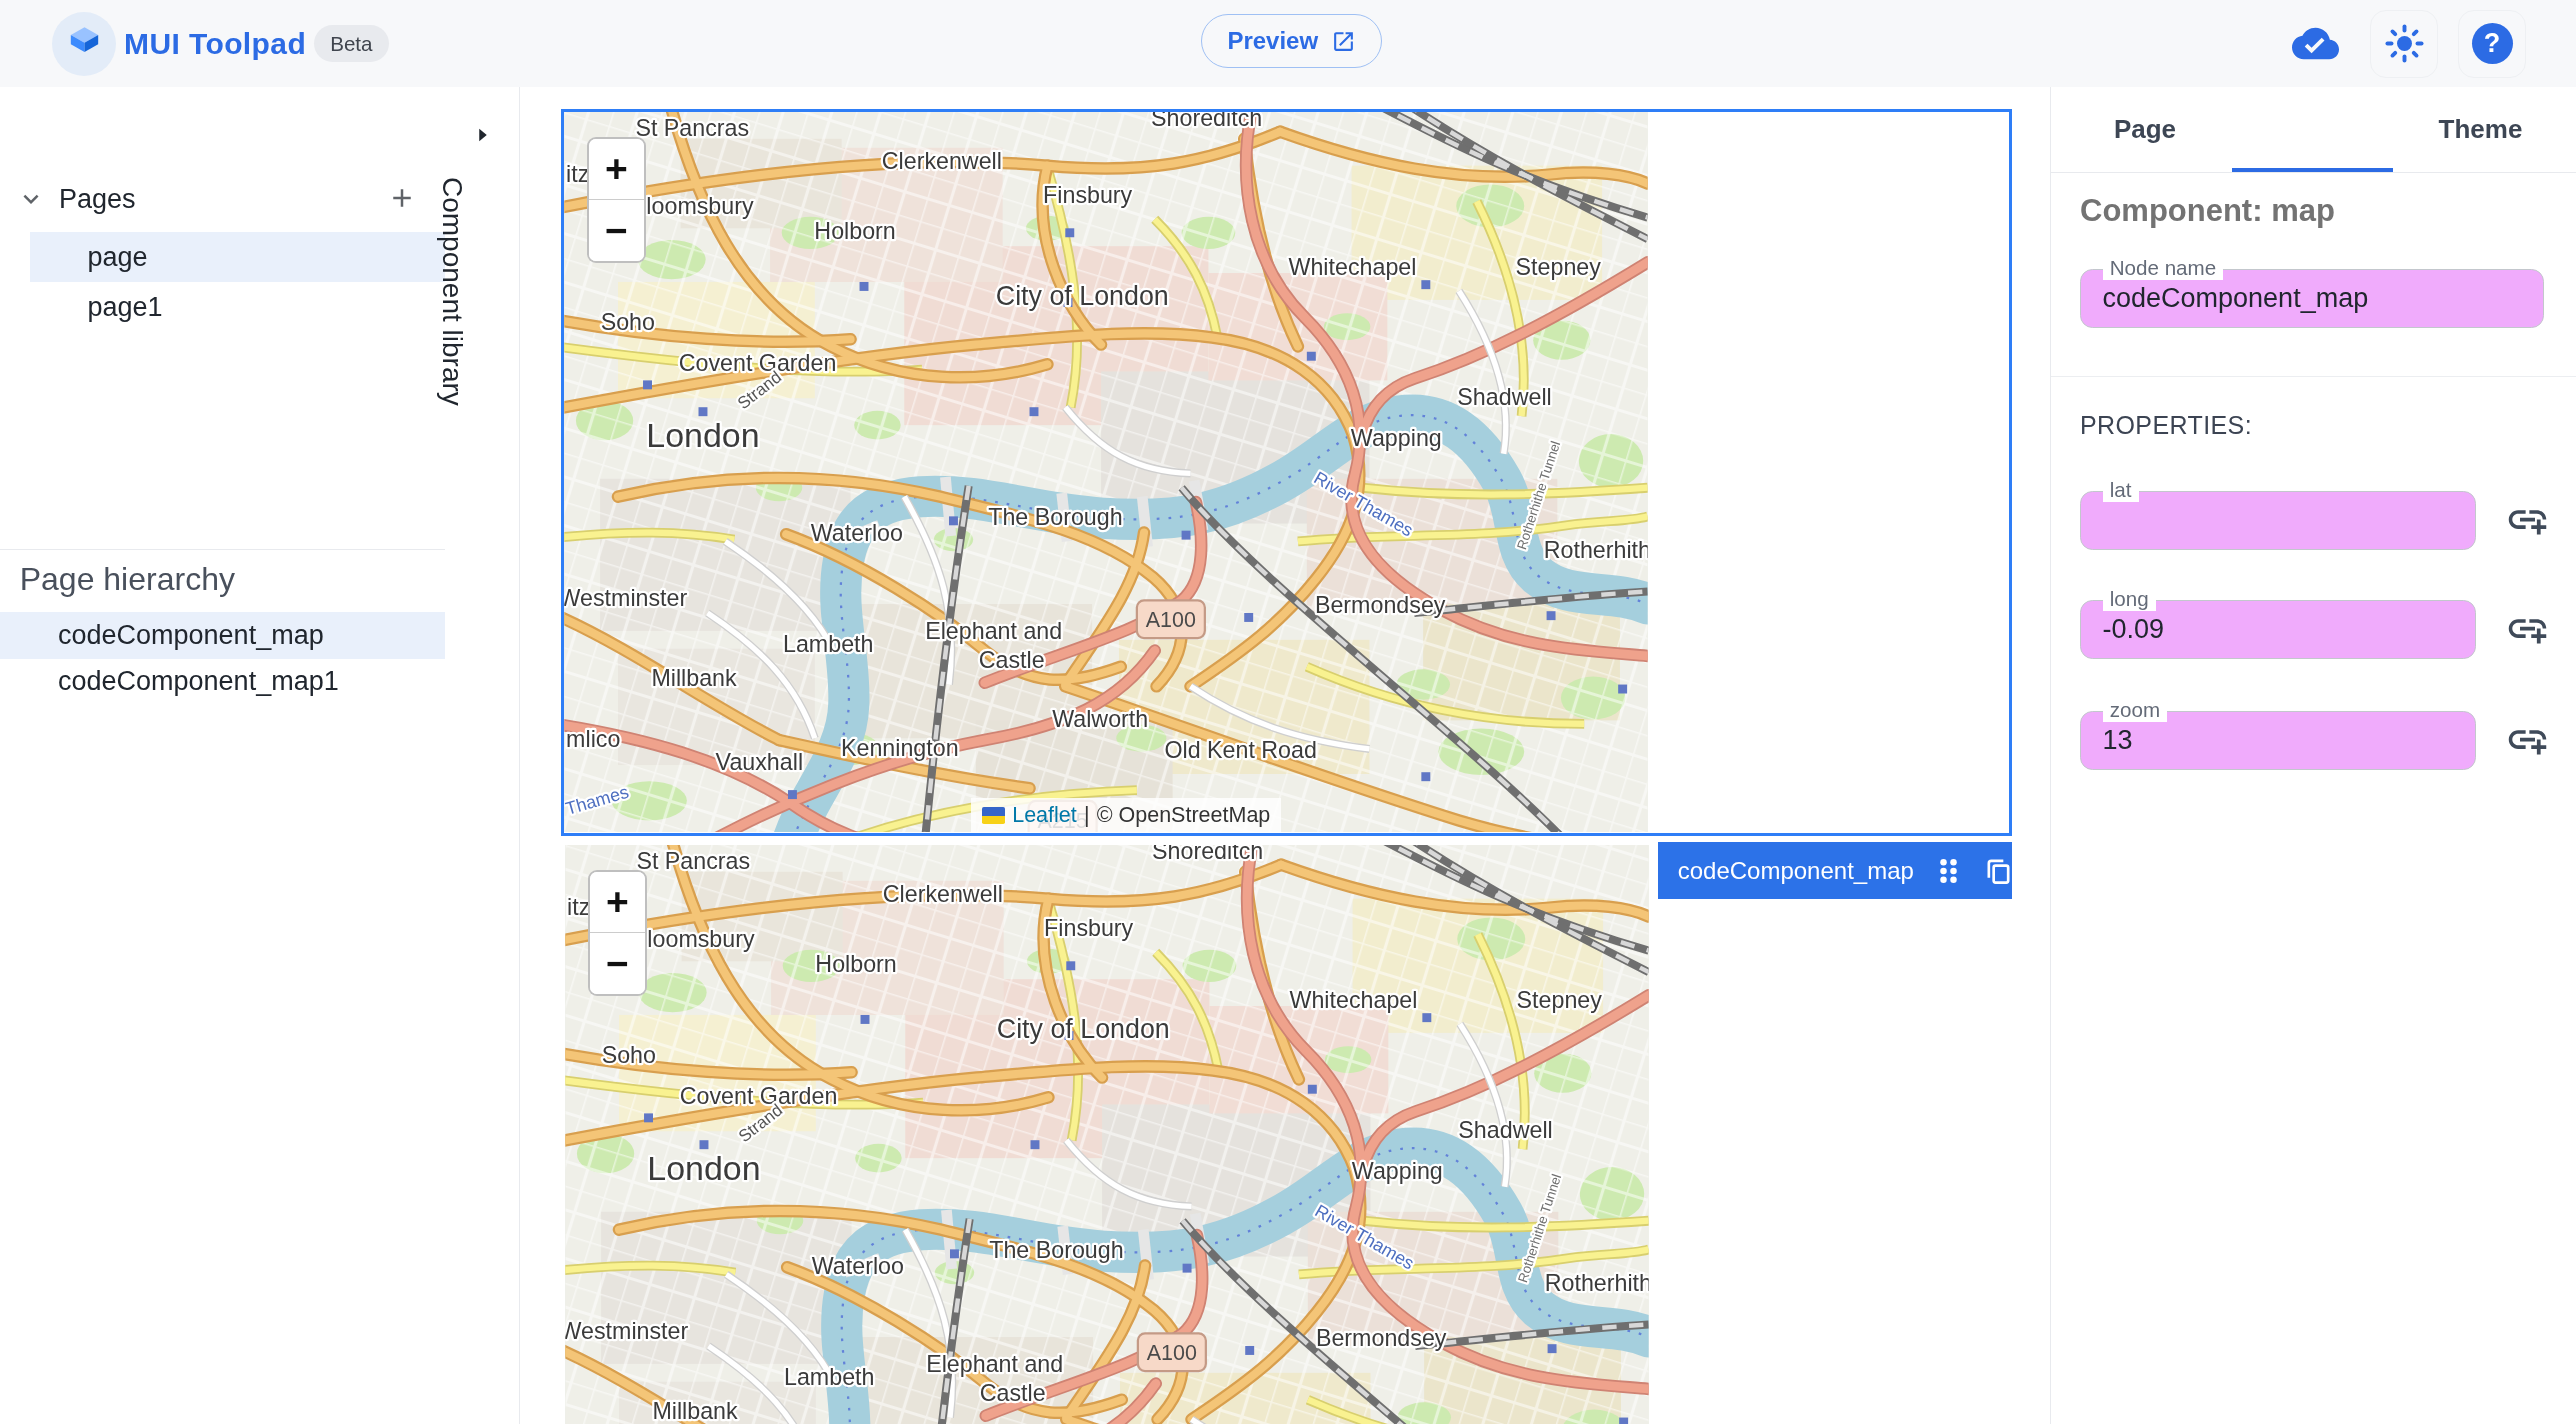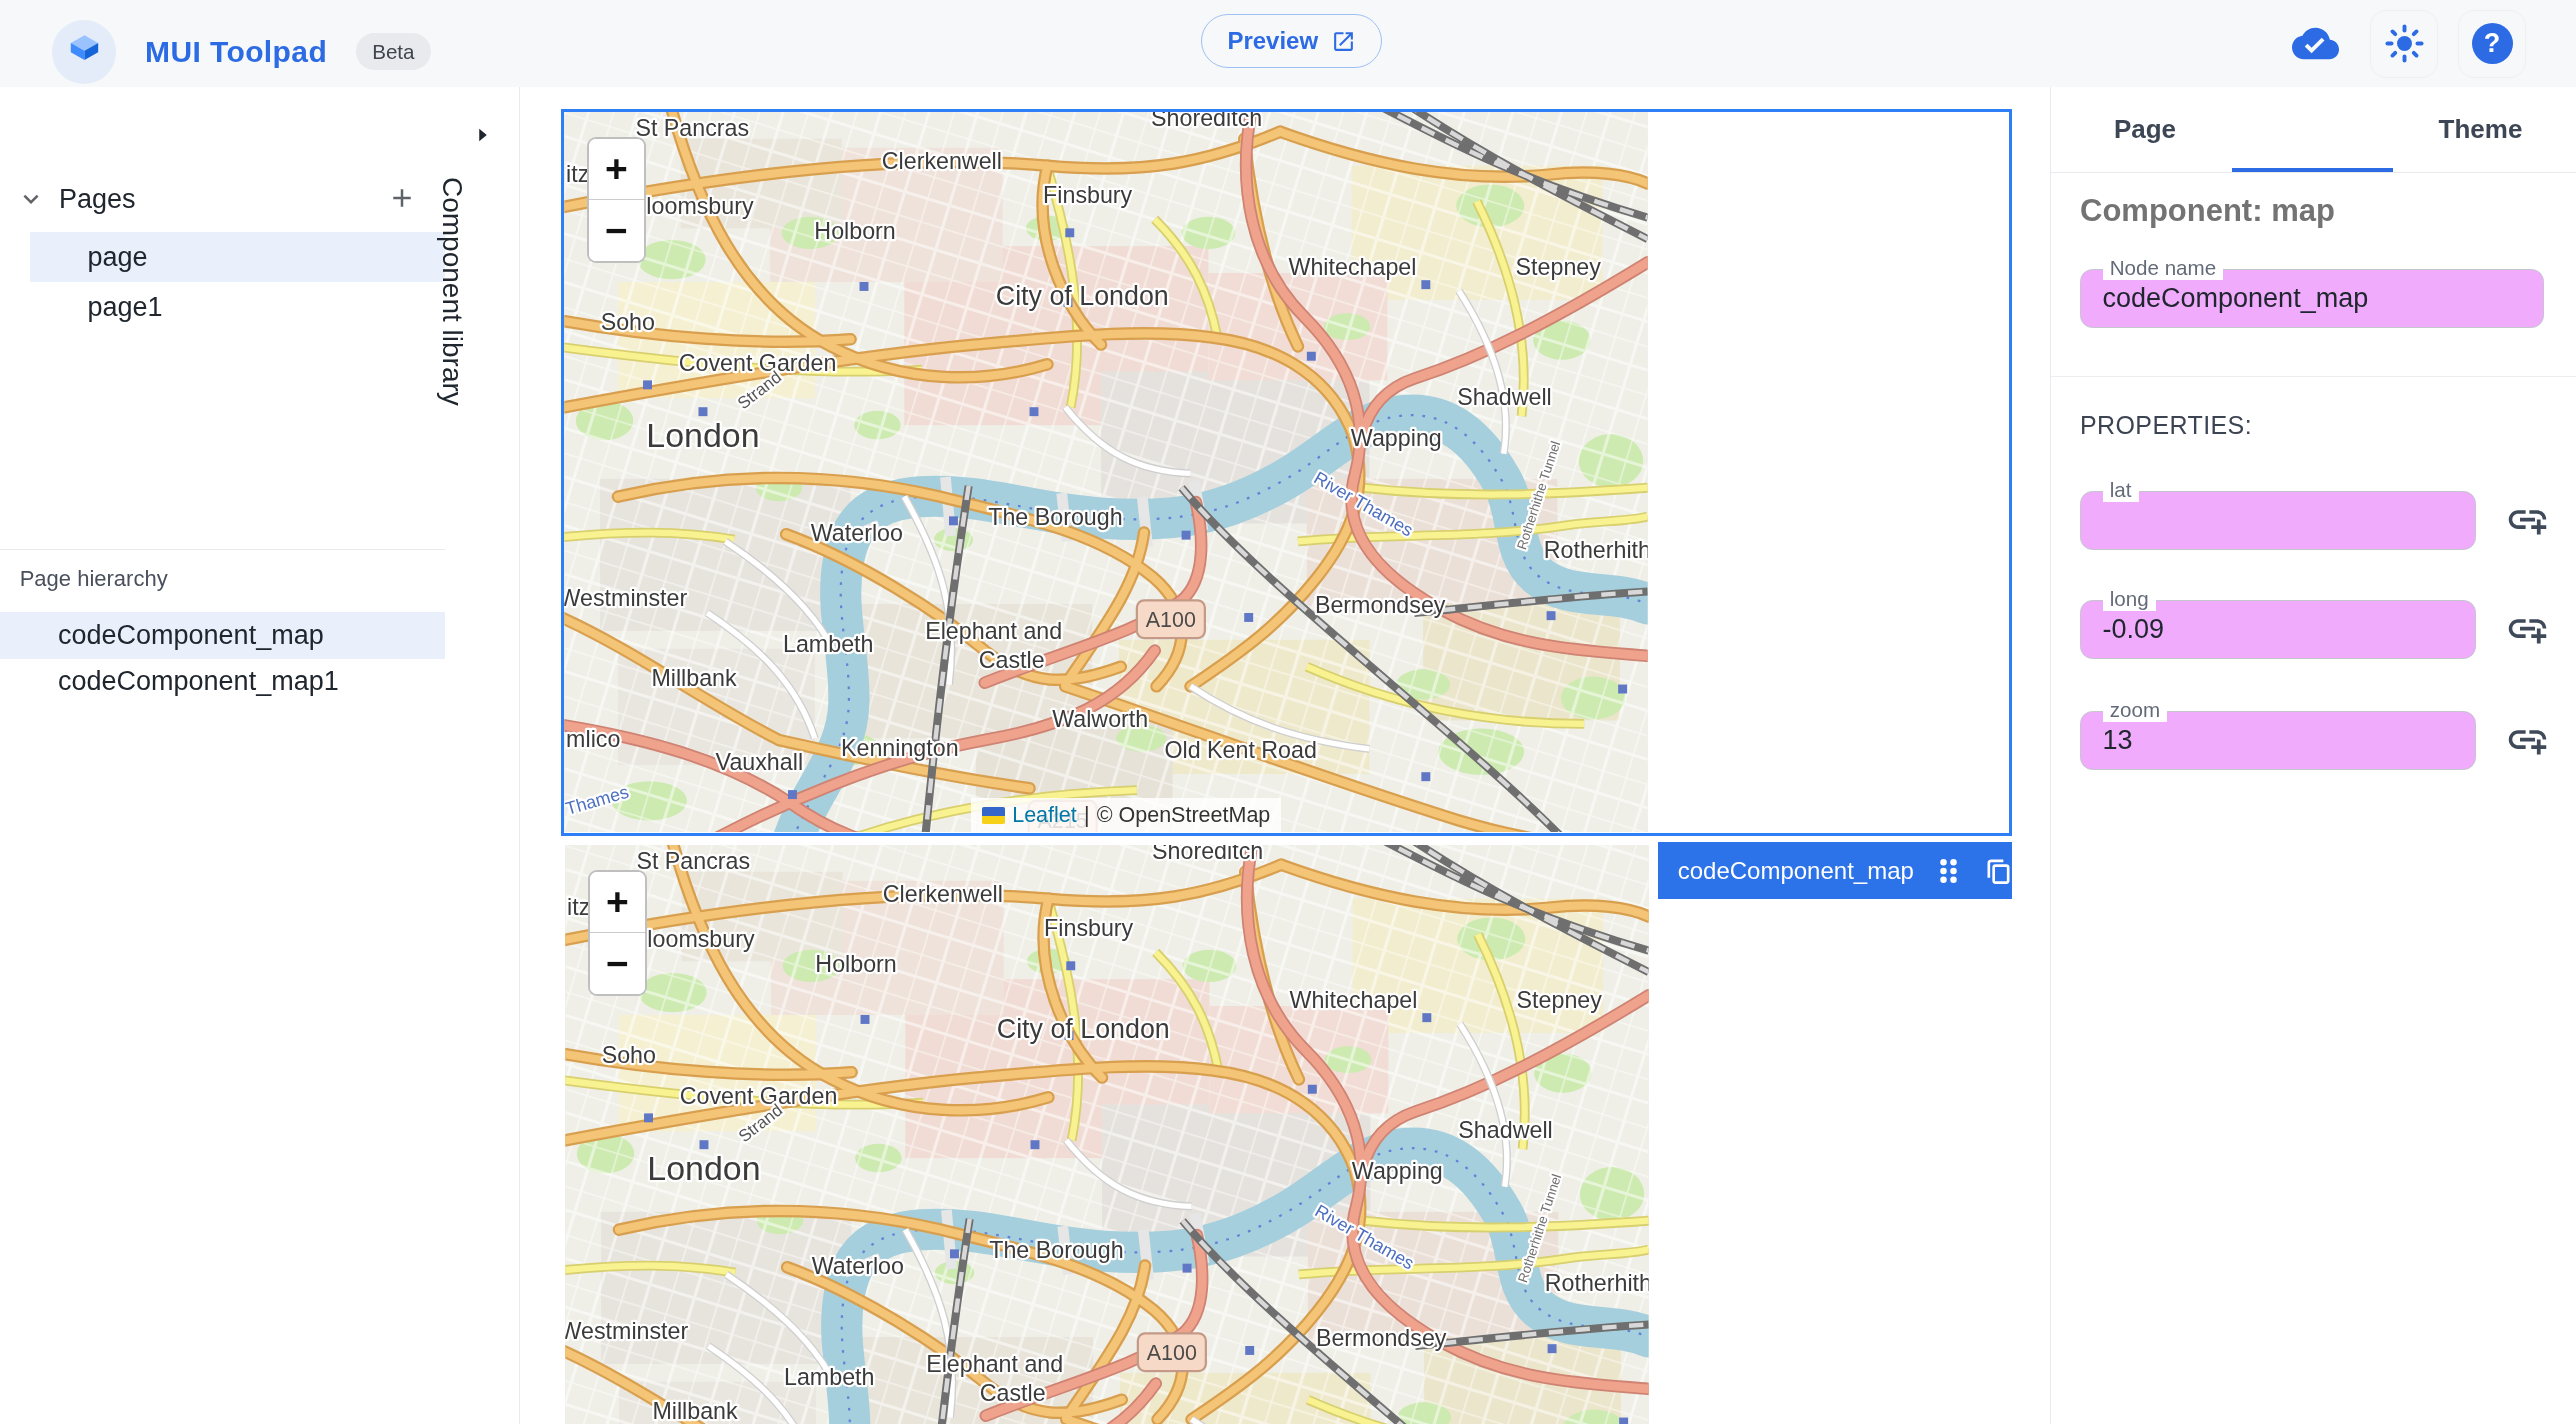--- a/index.html
+++ b/index.html
@@ -1,21 +1,21 @@
 <!DOCTYPE html>
 <html style="font-size:14.3px"><head>
 <meta charset="utf-8">
 <style>
   html,body{margin:0;padding:0;background:#fff;}
   #app{position:relative;width:2576px;height:1425px;overflow:hidden;
        font-family:"Liberation Sans",sans-serif;color:#1f2430;background:#fff;}
   
   .header{position:absolute;left:0;top:0;width:2576px;height:87px;background:#f7f8fa;
           border-bottom:0.9px solid #e8eaee;}
-  .brand{position:absolute;left:52px;top:8px;height:87px;display:flex;align-items:center;gap:29px;}
+  .brand{position:absolute;left:52px;top:0;height:87px;display:flex;align-items:center;gap:8px;}
   .logo-circle{width:64px;height:64px;border-radius:50%;background:#e3ecf8;display:flex;
                align-items:center;justify-content:center;}
   .app-title{font-size:30px;font-weight:bold;color:#2c6be4;letter-spacing:0.4px;}
   .beta{background:#e8eaee;color:#40454e;font-size:20.6px;padding:6.3px 16px;border-radius:19.7px;}
   .preview-btn{position:absolute;left:1201px;top:14.3px;width:181px;height:54px;border-radius:27px;
        border:1.8px solid #9fc0f4;background:transparent;display:flex;align-items:center;justify-content:center;
        gap:12.5px;color:#2c6be4;font-size:24px;font-weight:bold;cursor:pointer;font-family:inherit;}
   .hdr-right{position:absolute;right:50px;top:0;height:87px;display:flex;align-items:center;gap:19.7px;}
   .hdr-iconbtn{width:68px;height:68px;border-radius:16px;border:1.8px solid #eef0f3;background:transparent;
        display:flex;align-items:center;justify-content:center;cursor:pointer;}
@@ -30,21 +30,21 @@
   .kebab-btn{position:absolute;right:27px;top:16px;width:50px;height:50px;border:none;background:transparent;
        color:#5f6368;font-size:32px;cursor:pointer;line-height:50px;}
   .pages-hdr{position:absolute;left:0;top:83px;width:100%;height:59px;}
   .pages-hdr .chev{position:absolute;left:16px;top:14.3px;}
   .pages-hdr .t{position:absolute;left:59px;top:0;line-height:59px;font-size:27px;color:#20262e;}
   .plus-btn{position:absolute;right:23px;top:9px;width:41px;height:41px;border:none;background:transparent;cursor:pointer;}
   .side-item{position:absolute;height:50px;font-size:27px;color:#20262e;line-height:50px;cursor:pointer;}
   .row-page{left:29.5px;top:145px;width:415px;padding-left:58px;background:#e9f0fb;}
   .row-page1{left:29.5px;top:195px;width:415px;padding-left:58px;}
   .ph-divider{position:absolute;left:0;top:462px;width:100%;border-top:0.9px solid #e8eaee;}
-  .ph-title{position:absolute;left:19.7px;top:465px;height:54px;line-height:54px;font-size:22px;color:#49505c;}
+  .ph-title{position:absolute;left:19.7px;top:465px;height:54px;line-height:54px;font-size:32px;color:#49505c;}
   .ph-row{position:absolute;left:0;width:445px;height:47px;line-height:47px;font-size:27px;
           padding-left:58px;box-sizing:border-box;cursor:pointer;color:#20262e;}
   .ph-row.sel{background:#e9f0fb;}
   .ph-row1{top:525px;}
   .ph-row2{top:571px;}
   
   .complib{position:absolute;left:445px;top:87px;width:74px;height:1338px;background:#fff;
            border-right:0.9px solid #e8eaee;}
   .complib-chev{position:absolute;left:18px;top:30px;width:39px;height:39px;border:none;background:transparent;cursor:pointer;}
   .vlabel{position:absolute;left:468px;top:177px;transform:rotate(90deg);transform-origin:0 0;

